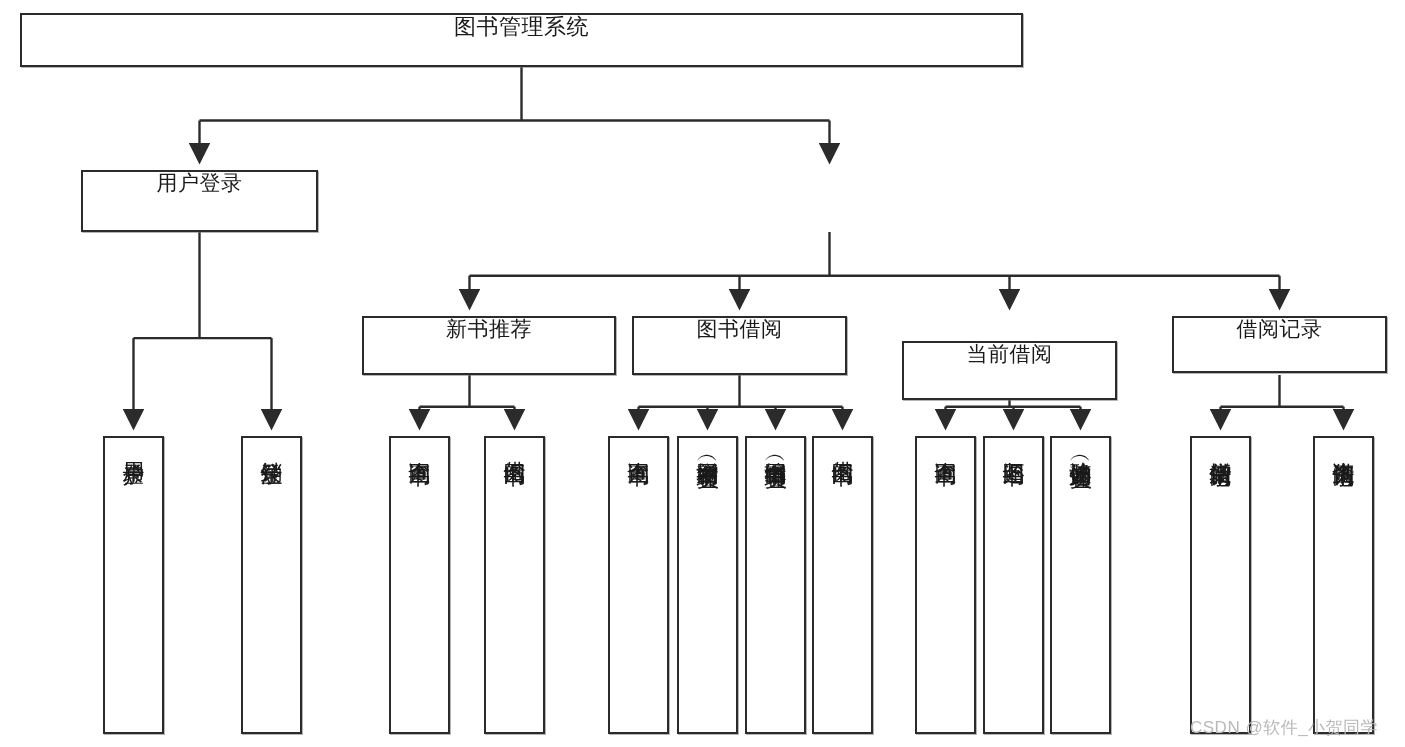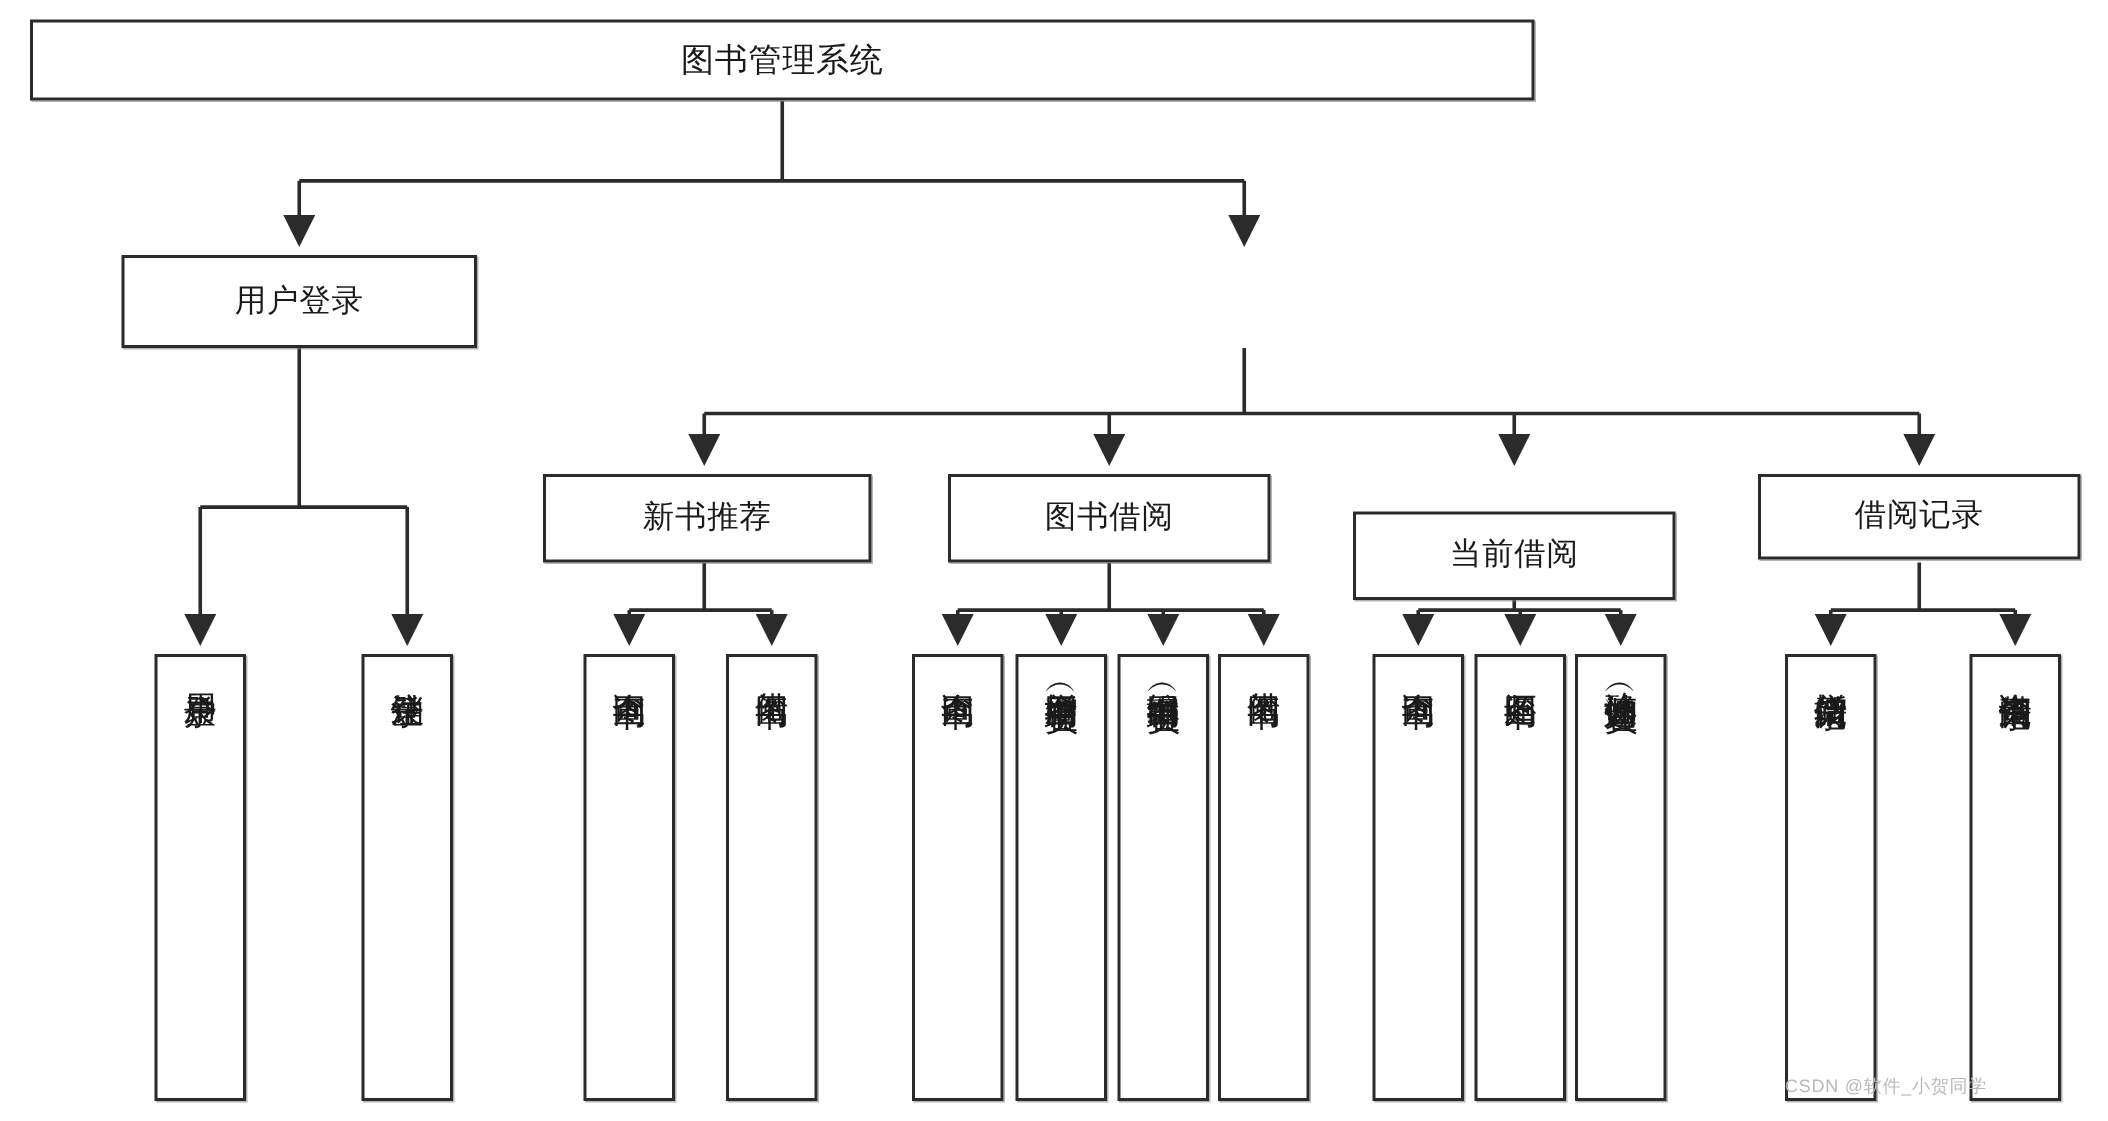--- a/index.html
+++ b/index.html
@@ -26,21 +26,21 @@
     height: 747px;
     pointer-events: none;
   }
   .node {
     position: absolute;
     box-sizing: border-box;
     background: #ffffff;
     border: 2px solid #2b2b2b;
     box-shadow: 1px 1px 0 0 rgba(120,120,120,0.55);
     display: flex;
-    align-items: center;
+    align-items: flex-start;
     justify-content: center;
     color: #1a1a1a;
     z-index: 2;
   }
   .node .label {
     display: block;
     text-align: center;
     line-height: 1.06;
     letter-spacing: 0.5px;
   }
@@ -61,21 +61,21 @@
   .node.vert .label {
     writing-mode: vertical-rl;
     text-orientation: upright;
     font-size: 22px;
     line-height: 1.0;
     letter-spacing: 1px;
     white-space: nowrap;
   }
   .watermark {
     position: absolute;
-    font-size: 12px;
+    font-size: 17px;
     color: #b9b9b9;
     white-space: nowrap;
     z-index: 3;
     letter-spacing: 0.5px;
   }
 </style>
 </head>
 <body>
 
 <div id="canvas">
@@ -124,21 +124,21 @@
   </svg>
 
   <div class="node horiz root" style="left: 20px; top: 13px; width: 1003px; height: 54px;">
     <span class="label">图书管理系统</span>
   </div>
 
   <div class="node horiz" style="left: 81px; top: 170px; width: 237px; height: 62px;">
     <span class="label">用户登录</span>
   </div>
 
-  <div class="node horiz" style="left: 362px; top: 316px; width: 219px; height: 59px;">
+  <div class="node horiz" style="left: 362px; top: 316px; width: 254px; height: 59px;">
     <span class="label">新书推荐</span>
   </div>
   <div class="node horiz" style="left: 632px; top: 316px; width: 215px; height: 59px;">
     <span class="label">图书借阅</span>
   </div>
   <div class="node horiz" style="left: 902px; top: 316px; width: 215px; height: 59px; margin-top: 25px;">
     <span class="label">当前借阅</span>
   </div>
   <div class="node horiz" style="left: 1172px; top: 316px; width: 215px; height: 57px;">
     <span class="label">借阅记录</span>

